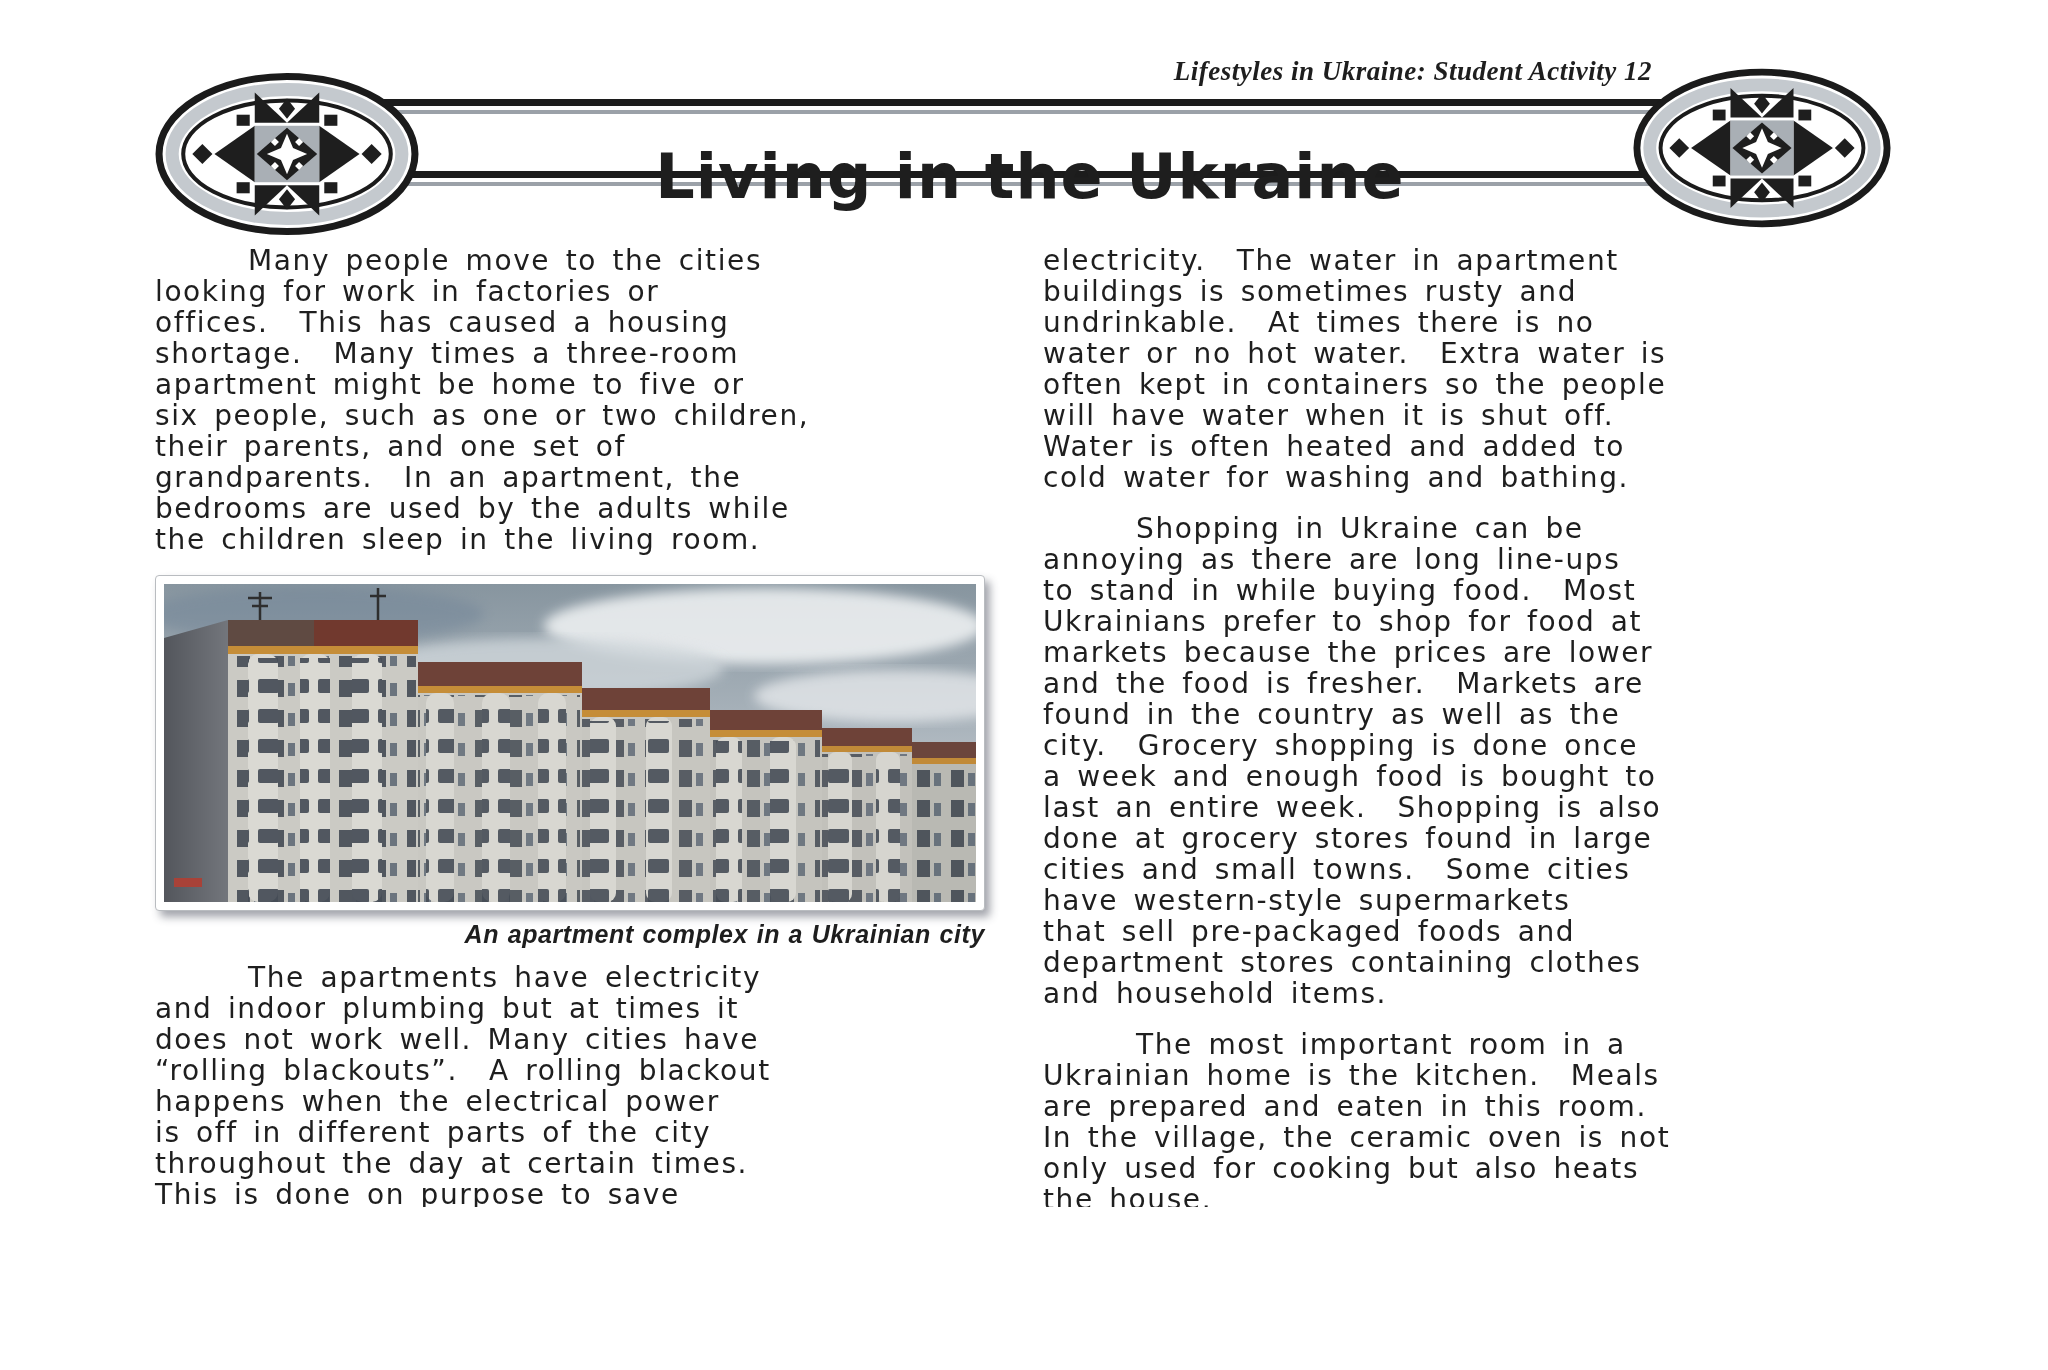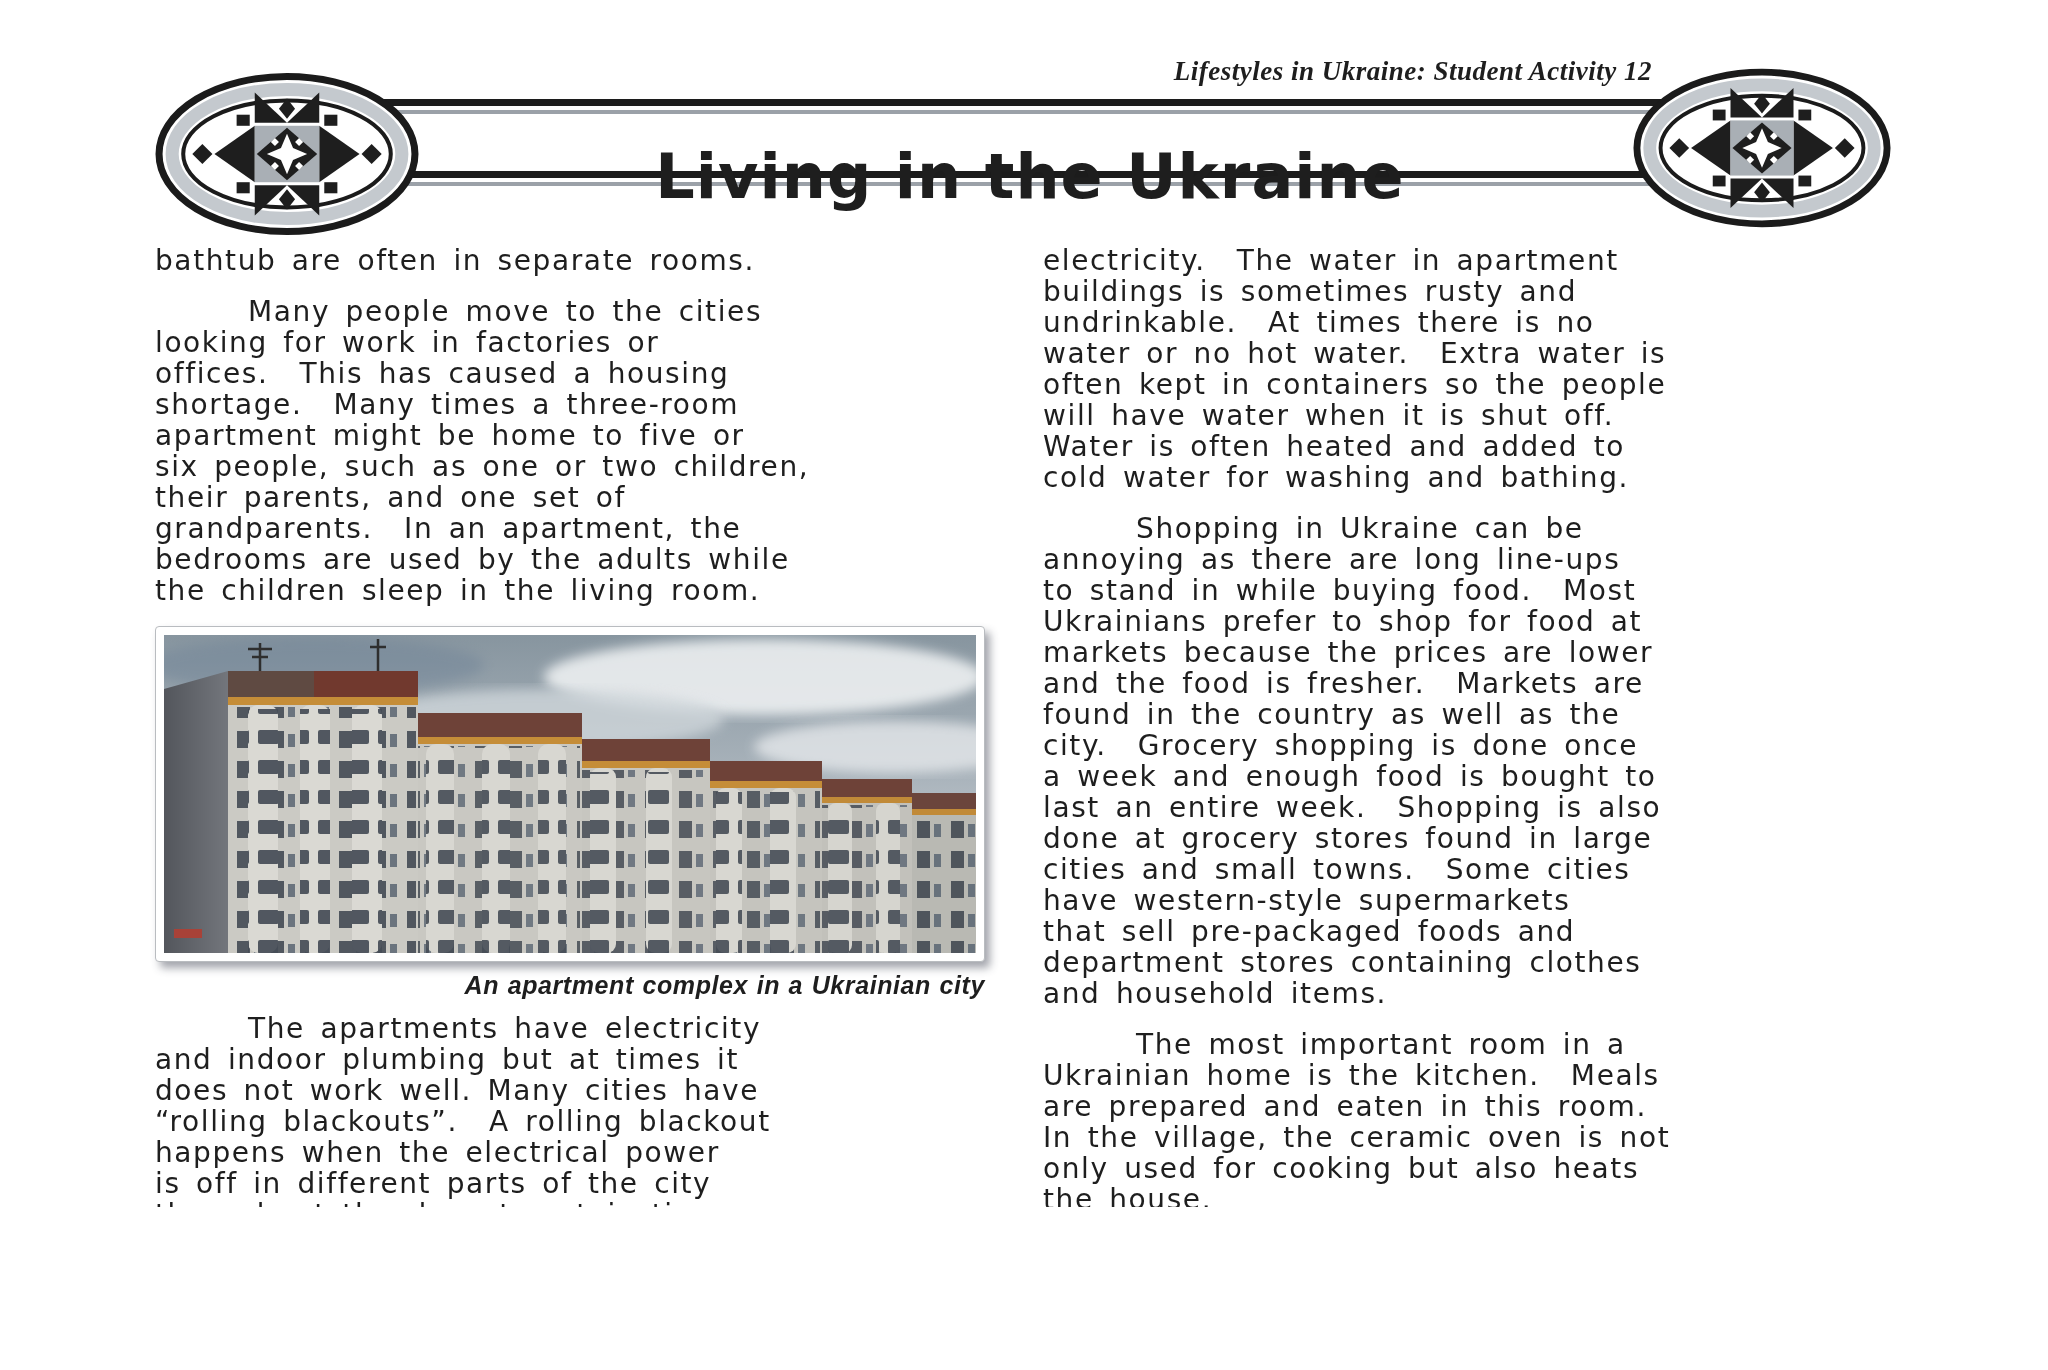--- a/index.html
+++ b/index.html
@@ -98,21 +98,20 @@
         <polygon points="144,89 148,93 144,97 140,93"></polygon>
       </g>
     </g>
   </svg>
 
   <svg class="medallion medallion-right" viewBox="0 0 264 162" aria-hidden="true">
     <use href="#medallion-art"></use>
   </svg>
 
   <div class="col col-left">
-    <div class="para">bathtub are often in separate rooms.</div>
     <div class="para">      Many people move to the cities
 looking for work in factories or
 offices.  This has caused a housing
 shortage.  Many times a three-room
 apartment might be home to five or
 six people, such as one or two children,
 their parents, and one set of
 grandparents.  In an apartment, the
 bedrooms are used by the adults while
 the children sleep in the living room.</div>

